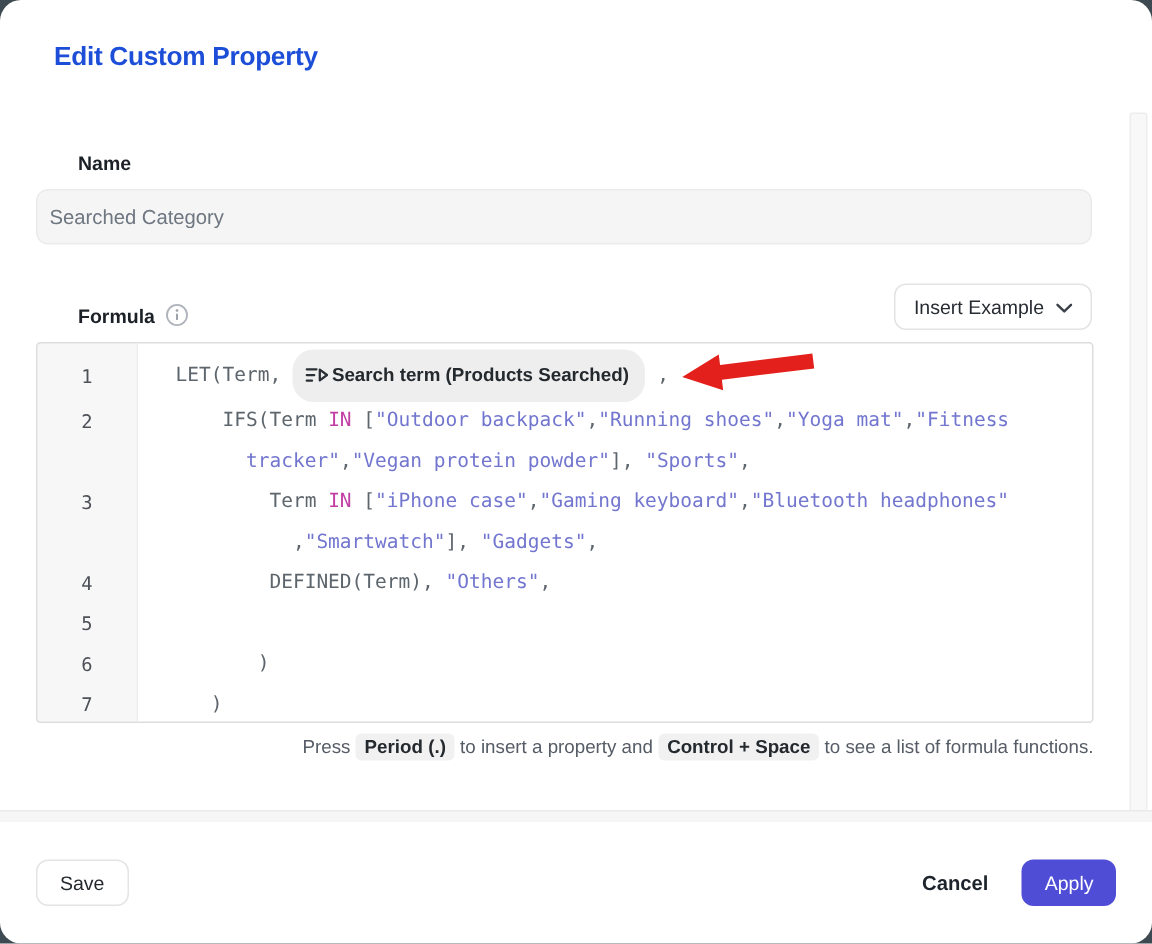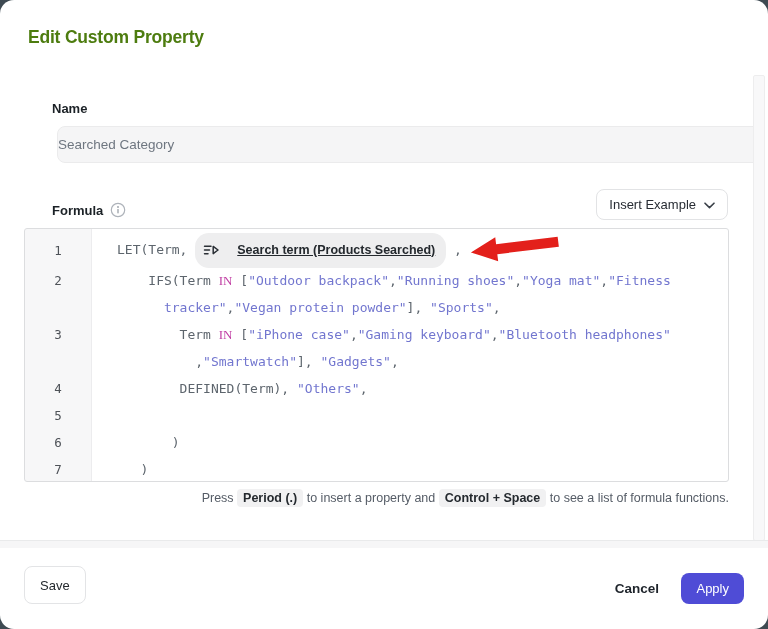--- a/index.html
+++ b/index.html
@@ -8,30 +8,30 @@
     width:768px; height:629px; position:relative;
     background:#3e4a52;
     font-family:"Liberation Sans", sans-serif;
     overflow:hidden;
   }
   .modal {
     position:absolute; inset:0;
     background:#ffffff; border-radius:14px; overflow:hidden;
   }
   .title {
-    position:absolute; left:28px; top:27px;
-    font-size:17.5px; font-weight:700; color:#4d7c0f; letter-spacing:-0.2px;
+    position:absolute; left:36px; top:27px;
+    font-size:17.5px; font-weight:700; color:#1d4ed8; letter-spacing:-0.2px;
   }
   .field-label { font-size:13px; font-weight:700; color:#1b2126;margin-left:28px; }
   .name-label { position:absolute; left:24px; top:101px; }
   .name-input {
     position:absolute; left:24px; top:126px; width:704px; height:37px;
     background:#f5f5f6; border:1px solid #ebebec; border-radius:8px;
     font-family:"Liberation Sans", sans-serif;
-    font-size:13.5px; color:#6e7680; padding:0 0; outline:none;margin-left:33px;
+    font-size:13.5px; color:#6e7680; padding:0 8px; outline:none;
   }
   .formula-label-row {
     position:absolute; left:24px; top:202px;
     display:flex; align-items:center; gap:7px;
   }
   .info-icon { display:inline-flex; }
   .insert-btn {
     position:absolute; right:40px; top:189px; height:31px;
     background:#ffffff; border:1px solid #e2e3e5; border-radius:8px;
     padding:0 12px; display:flex; align-items:center; gap:8px;
@@ -55,29 +55,29 @@
     display:flex; align-items:center; justify-content:center;
     font-family:"DejaVu Sans Mono", monospace;
     font-size:12.5px; color:#4e5258;
   }
   .code-line {
     white-space:pre; padding-left:26px;
     font-family:"DejaVu Sans Mono", monospace;
     font-size:13px; line-height:27px; color:#5d656d;
   }
   .tk-plain { color:#5d656d;margin-top:48px; }
-  .tk-kw    { color:#c13fa4;font-family:Liberation Serif, serif; }
+  .tk-kw    { color:#c13fa4; }
   .tk-str   { color:#7276cf; }
   .tk-green { color:#2f9e6d; }
   .chip {
-    display:inline-flex; align-items:center; gap:18px;
+    display:inline-flex; align-items:center; gap:2px;
     background:#eeeeef; border-radius:14px; padding:4px 11px 4px 8px;
     font-family:"Liberation Sans", sans-serif;
     font-size:12.5px; font-weight:600; color:#24292e;
-    vertical-align:middle; cursor:pointer;text-decoration:underline;
+    vertical-align:middle; cursor:pointer;
   }
   .arrow-wrap {
     display:inline-block; vertical-align:middle; margin-left:8px;
     transform:rotate(-7deg) translateY(1px);
   }
   .hint {
     position:absolute; left:24px; width:705px; top:491px;
     text-align:right; font-size:12.5px; color:#555c66;
   }
   .kbd {
@@ -87,21 +87,21 @@
   .scroll-track {
     position:absolute; right:3px; top:75px; width:12px; height:466px;
     background:#f8f8f9; border:1px solid #ededee; border-radius:2px;
   }
   .content-divider {
     position:absolute; left:0; right:0; top:540px; height:8px;
     background:#f6f6f7; border-top:1px solid #e9eaeb;
   }
   button { cursor:pointer; font-family:"Liberation Sans", sans-serif; }
   .save-btn {
-    position:absolute; left:24px; bottom:25px; height:38px; padding:0 15px;
+    position:absolute; left:24px; bottom:25px; height:31px; padding:0 15px;
     background:#ffffff; border:1px solid #e3e4e6; border-radius:8px;
     font-size:13px; color:#24292e;
   }
   .cancel-btn {
     position:absolute; right:103px; bottom:25px; height:31px;
     background:none; border:none;
     font-size:13.5px; font-weight:600; color:#1e242b;
   }
   .apply-btn {
     position:absolute; right:24px; bottom:25px; height:31px; padding:0 15px;

